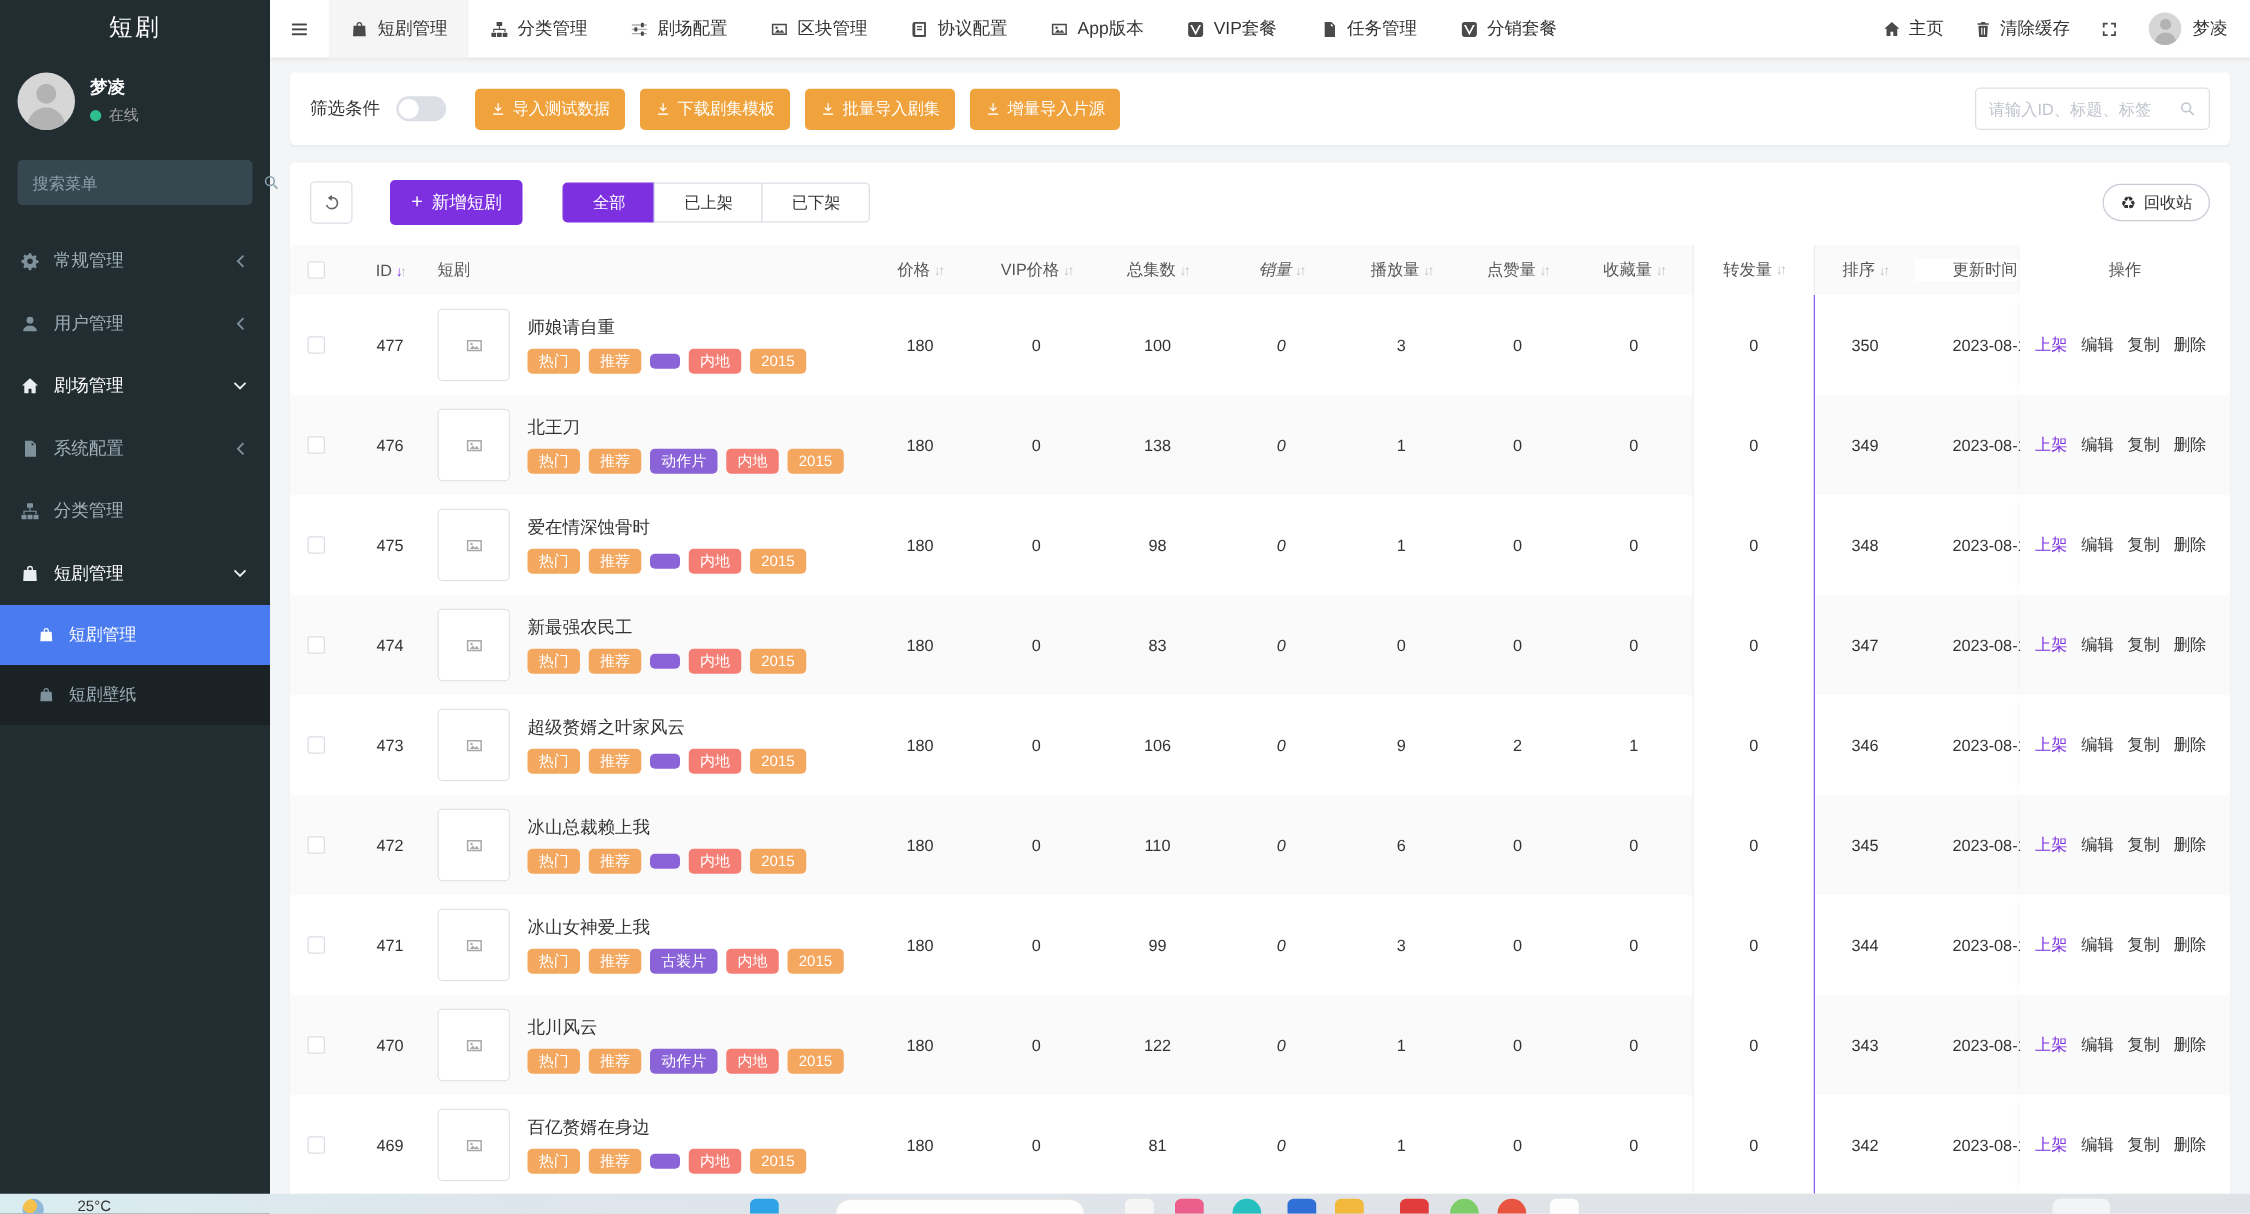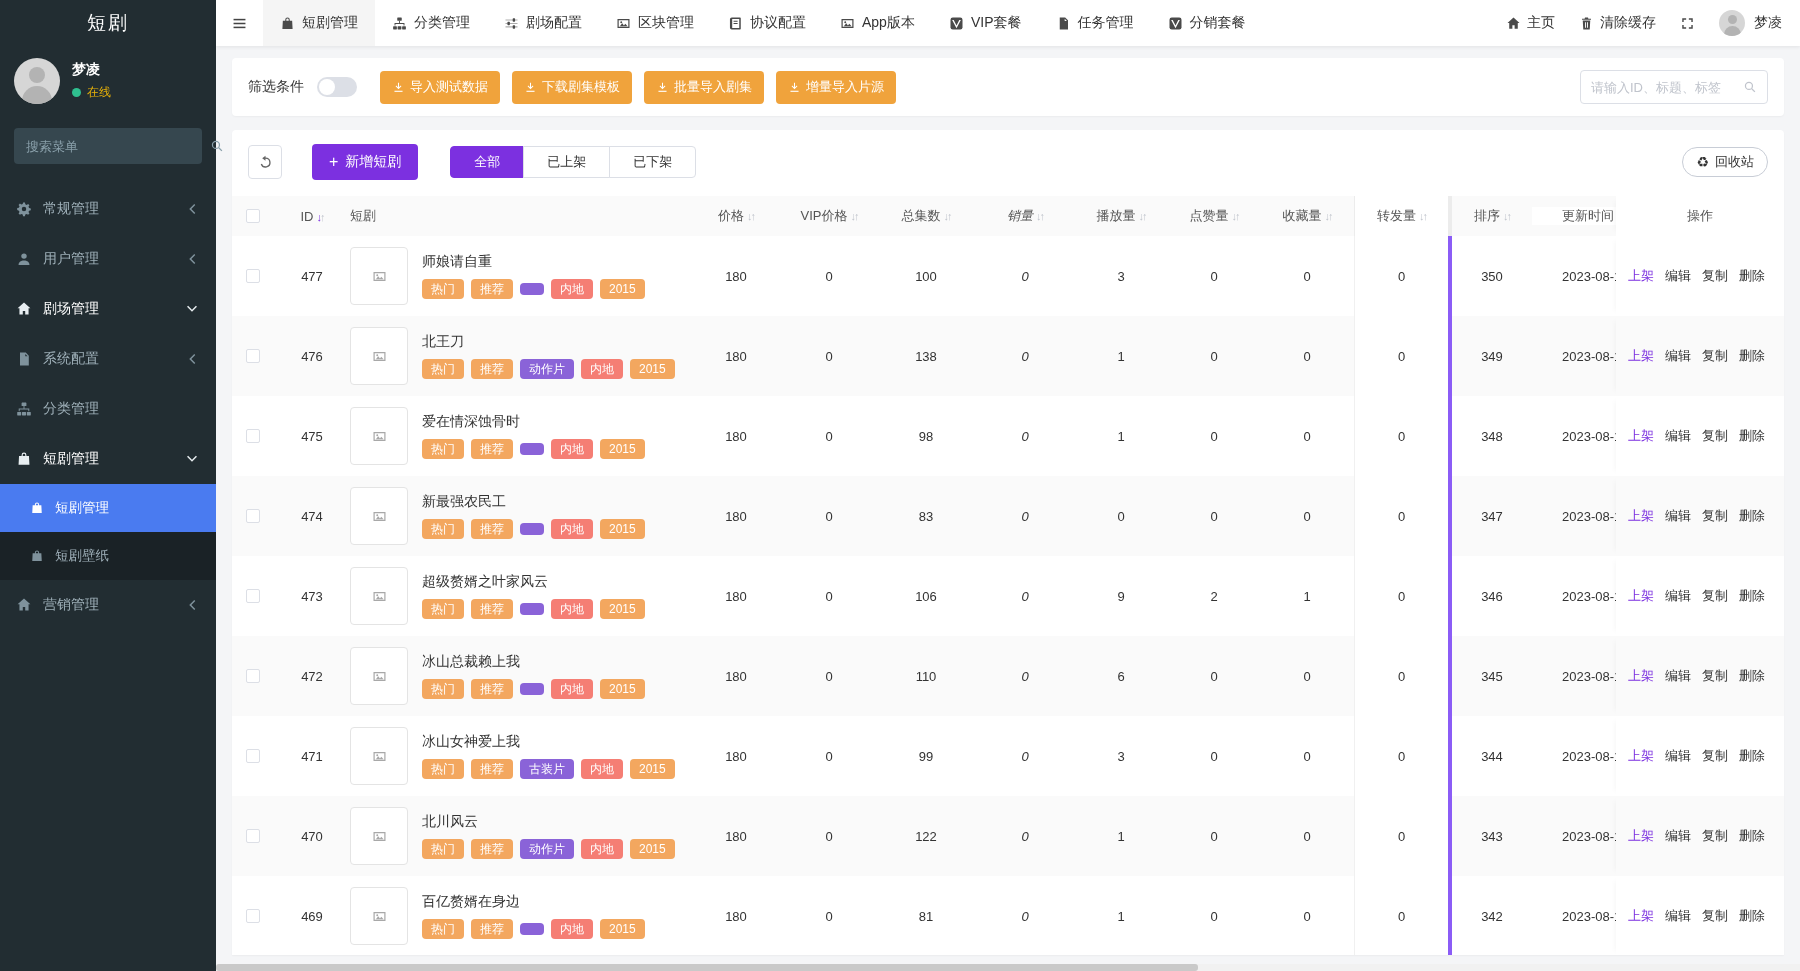--- a/index.html
+++ b/index.html
@@ -9,21 +9,21 @@
 
   
   .sidebar { width:216px; height:971px; background:#222d32; color:#9fb0b9; flex-shrink:0; display:flex; flex-direction:column; }
   .logo { height:46px; line-height:46px; text-align:center; color:#fff; font-size:19px; letter-spacing:2px; }
   .user-panel { display:flex; align-items:center; gap:12px; padding:12px 14px 10px; }
   .avatar { width:46px; height:46px; border-radius:50%; background:#d6d6d6; position:relative; overflow:hidden; }
   .avatar::before { content:""; position:absolute; width:16px; height:16px; border-radius:50%; background:#b3b3b3; left:15px; top:9px; }
   .avatar::after { content:""; position:absolute; width:30px; height:18px; border-radius:15px 15px 0 0; background:#b3b3b3; left:8px; top:28px; }
   .user-meta { display:flex; flex-direction:column; gap:5px; }
   .user-name { color:#fff; font-size:14px; font-weight:bold; }
-  .user-status { font-size:12px; color:#eab308; display:flex; align-items:center; gap:6px; }
+  .user-status { font-size:12px; color:#a3a3a3; display:flex; align-items:center; gap:6px; }
   .dot { width:9px; height:9px; border-radius:50%; background:#2fbf8f; display:inline-block; }
   .side-search { margin:14px 14px 20px; height:36px; background:#36474f; border-radius:4px; display:flex; align-items:center; padding:0 12px; gap:8px; }
   .side-search input { flex:1; background:transparent; border:none; outline:none; color:#cfd9de; font-size:13px; font-family:inherit; }
   .side-search input::placeholder { color:#8aa0ab; }
   .side-search .ic { color:#8aa0ab; width:14px; height:14px; }
   .menu { flex:1; overflow:hidden; }
   .menu-item { height:50px; display:flex; align-items:center; gap:11px; padding:0 16px; font-size:14px; cursor:pointer; }
   .menu-item .mi-label { flex:1; }
   .menu-item .ic { color:#7f929c; width:16px; height:16px; }
   .menu-item.hl { color:#fff; }
@@ -95,21 +95,21 @@
   .drama-title { font-size:14px; color:#333; }
   .tag-row { display:flex; align-items:center; gap:7px; }
   .tag { color:#fff; font-size:12px; padding:4px 9px; border-radius:4px; line-height:1; white-space:nowrap; }
   .tag-orange { background:#f3a75f; }
   .tag-red { background:#f57e74; }
   .tag-purple { background:#8a63d8; }
   .tag-empty { width:24px; height:12px; padding:0; border-radius:4px; background:#8a63d8; }
   .c-price { width:92px; } .c-vip { width:94px; } .c-eps { width:100px; }
   .c-sales { width:98px;font-style:italic; } .c-plays { width:94px; } .c-likes { width:92px; }
   .c-favs { width:94px; }
-  .c-shares { width:98px; align-self:stretch; display:flex; align-items:center; justify-content:center; background:#fff; border-left:1px solid #f0f0f0; border-right:4px solid #8b5cf6; }
+  .c-shares { width:98px; align-self:stretch; display:flex; align-items:center; justify-content:center; background:#fff; border-left:1px solid #f0f0f0; border-right:1px solid #8b5cf6; }
   .c-sort { width:80px; }
   .c-date { width:250px; text-align:left; padding-left:30px; }
   .c-ops { position:absolute; right:0; top:0; bottom:0; width:168px; background:#fff; display:flex; align-items:center; gap:11px; padding-left:12px; box-shadow:-5px 0 6px -5px rgba(0,0,0,.05); }
   .trow.striped .c-ops { background:#fafafa; }
   .thead .c-ops { background:#fff; justify-content:center; padding-left:0; color:#555; }
   .thead .c-date, .thead .c-shares { background:#fff; }
   .thead .c-shares { border-color:#ececec; }
   .op-link { cursor:pointer; color:#333; font-size:13px; }
   .op-link.primary { color:#7c30e0; }
   .sorts { display:inline-flex; margin-left:3px; color:#c0c4cc; font-size:11px; letter-spacing:-2px; cursor:pointer; }
@@ -213,29 +213,20 @@
               <path d="M7 6.2V5a3 3 0 0 1 6 0v1.2h3.2l.6 11H3.2l.6-11H7zm1.4 0h3.2V5a1.6 1.6 0 0 0-3.2 0v1.2z"></path>
             </svg>
             <span class="mi-label">短剧管理</span>
           </div>
           <div class="menu-item">
             <svg class="ic " viewBox="0 0 20 20" fill="currentColor" style="width:14px;height:14px;">
               <path d="M7 6.2V5a3 3 0 0 1 6 0v1.2h3.2l.6 11H3.2l.6-11H7zm1.4 0h3.2V5a1.6 1.6 0 0 0-3.2 0v1.2z"></path>
             </svg>
             <span class="mi-label">短剧壁纸</span>
           </div>
-        </div>
-        <div class="menu-item">
-          <svg class="ic " viewBox="0 0 20 20" fill="currentColor">
-            <path d="M10 2l8 7.2h-2.3V17h-4.2v-4.6H8.5V17H4.3V9.2H2L10 2z"></path>
-          </svg>
-          <span class="mi-label">营销管理</span>
-          <svg class="ic chev" viewBox="0 0 20 20" fill="currentColor">
-            <path d="M12.8 3.8L6.6 10l6.2 6.2 1.3-1.3L9.2 10l4.9-4.9z"></path>
-          </svg>
         </div>
       </nav>
   </aside>
 
   <div class="main">
 
     <header class="topnav">
       <div class="hamburger">
         <svg class="ic" viewBox="0 0 20 20" fill="currentColor">
             <rect x="3" y="4.5" width="14" height="1.8"></rect>
@@ -811,13 +802,29 @@
             </div>
         </div>
       </section>
 
       <div class="hscroll">
           <div class="thumb-bar"></div>
         </div>
     </div>
   </div>
 
+  <div class="taskbar">
+    <span class="tb-item tb-weather"></span>
+    <span class="tb-item tb-temp">25°C</span>
+    <span class="tb-item tb-tile" style="left:600px;background:#2ea3e6;"></span>
+    <span class="tb-item tb-searchpill" style="left:668px;"></span>
+    <span class="tb-item tb-tile" style="left:900px;background:#f5f5f5;"></span>
+    <span class="tb-item tb-tile" style="left:940px;background:#ec5f8c;"></span>
+    <span class="tb-item tb-tile" style="left:986px;background:#26c0c0;border-radius:50%;"></span>
+    <span class="tb-item tb-tile" style="left:1030px;background:#2f6fd6;"></span>
+    <span class="tb-item tb-tile" style="left:1068px;background:#f2b93c;"></span>
+    <span class="tb-item tb-tile" style="left:1120px;background:#e23c3c;"></span>
+    <span class="tb-item tb-tile" style="left:1160px;background:#7dce6a;border-radius:50%;"></span>
+    <span class="tb-item tb-tile" style="left:1198px;background:#e8543f;border-radius:50%;"></span>
+    <span class="tb-item tb-tile" style="left:1240px;background:#fdfdfd;"></span>
+    <span class="tb-item tb-tile" style="left:1642px;background:#f2f4f6;width:46px;border-radius:6px;"></span>
+  </div>
 </div>
 
 </body></html>

